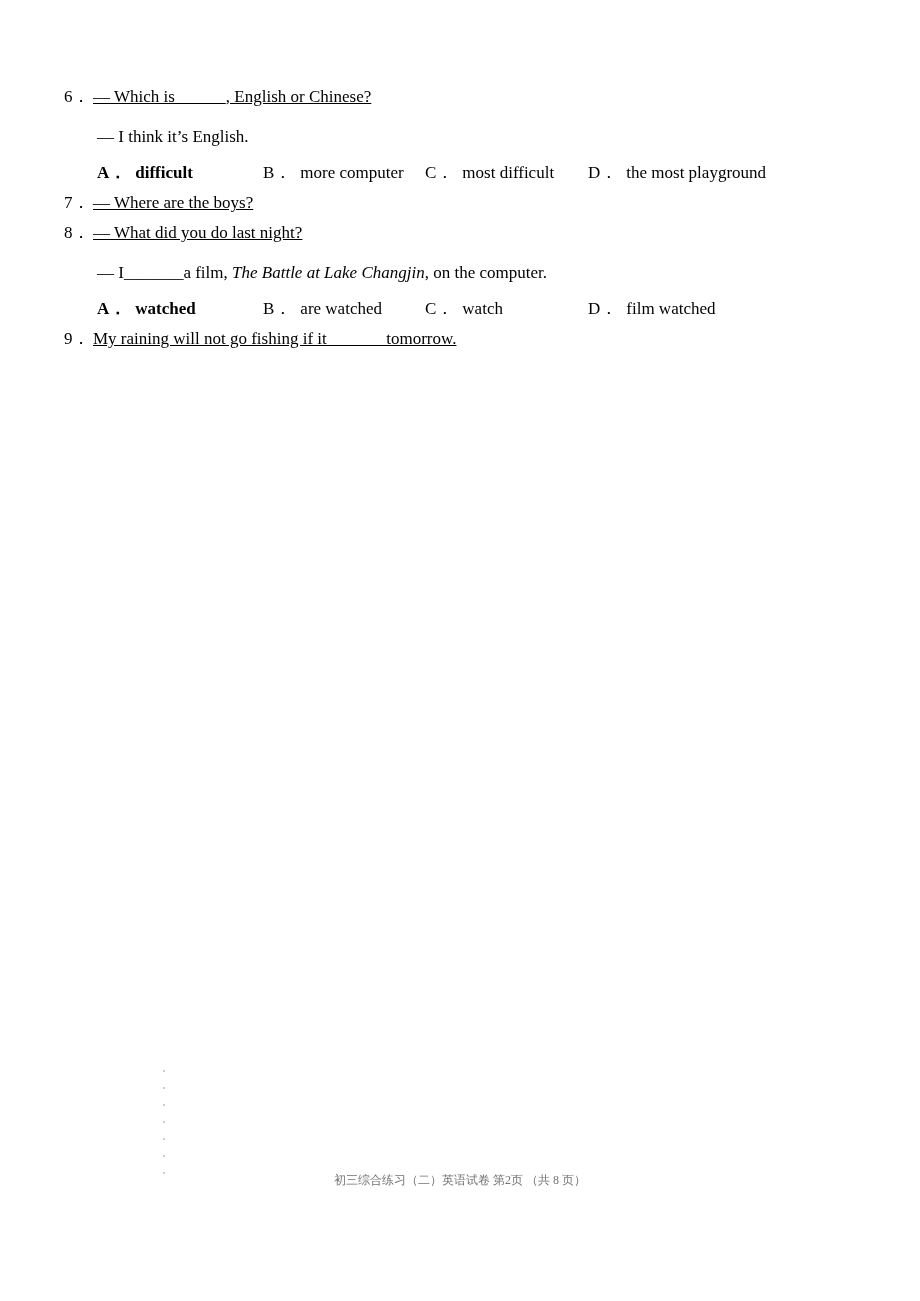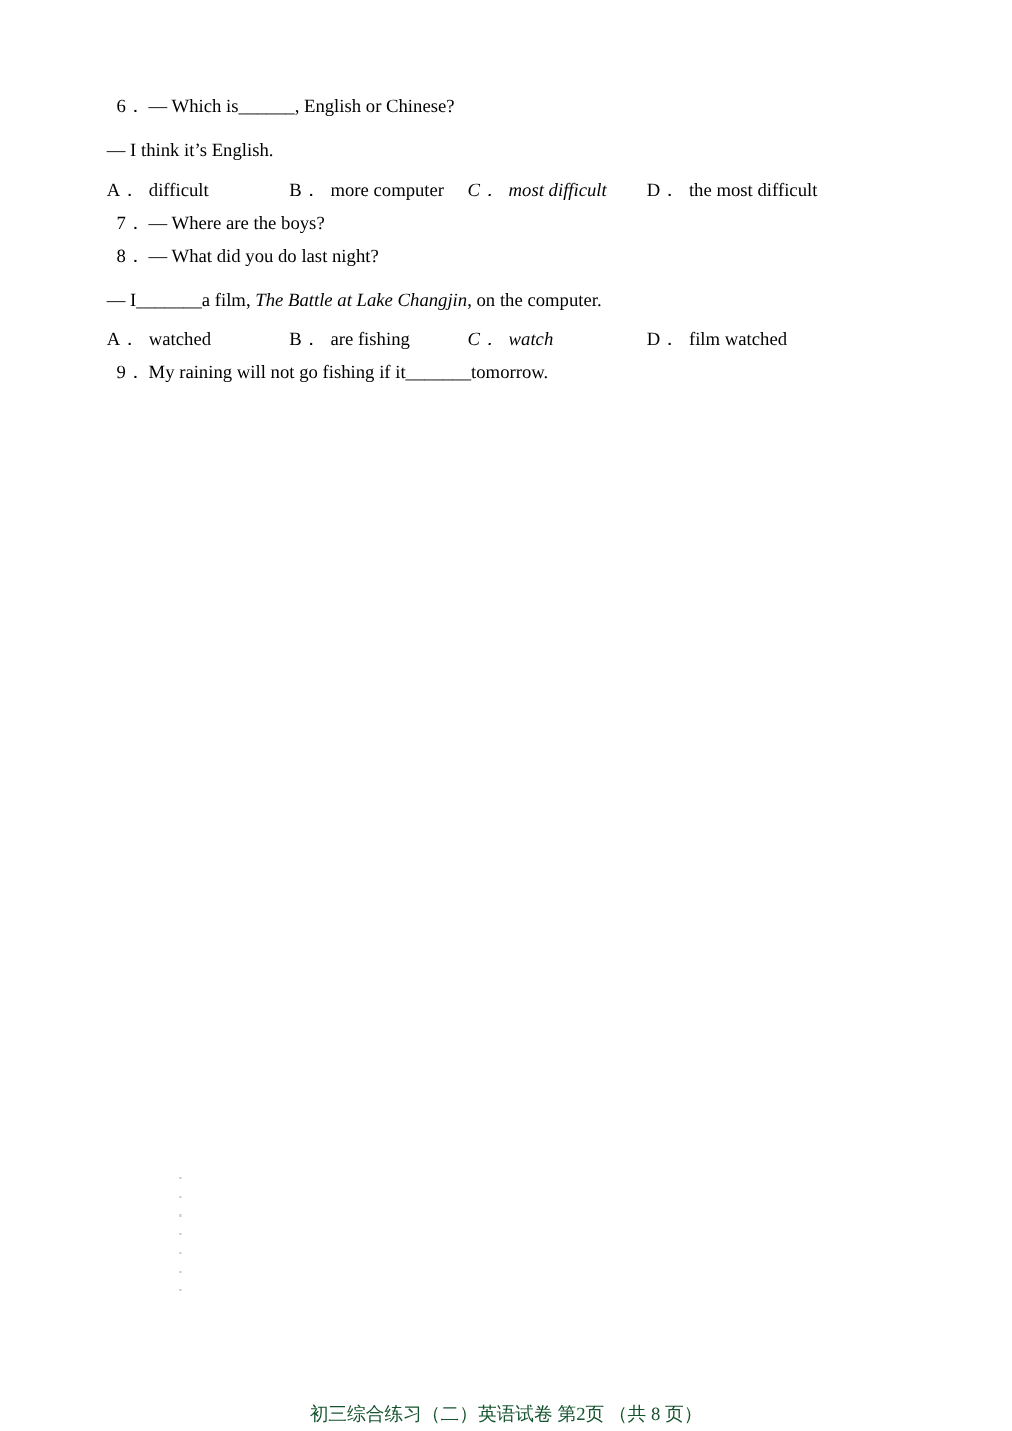--- a/index.html
+++ b/index.html
@@ -20,42 +20,42 @@
     position: absolute;
     top: 82px;
     left: 0;
     width: 920px;
   }
   .line {
     height: 30px;
     line-height: 30px;
     white-space: nowrap;
   }
-  .with-num { padding-left: 106px; }
+  .with-num { padding-left: 64px; text-decoration: underline; }
   .indent   { padding-left: 97px; }
   .gap-s    { margin-top: 10px; }  
   .gap-o    { margin-top: 6px; }   
   .qnum {
     display: inline-block;
     width: 29px;
   }
   .opt { display: inline-block; }
-  .opt-a { width: 166px; }
+  .opt-a { width: 166px; font-weight: bold; }
   .opt-b { width: 162px; }
-  .opt-c { width: 163px; font-style: italic; }
+  .opt-c { width: 163px; }
   .opt-label { margin-right: 9px; }
   .it { font-style: italic; }
   .footer {
     position: absolute;
-    top: 1274px;
+    top: 1172px;
     left: 0;
     width: 920px;
     text-align: center;
-    font-size: 17px;
-    color: #14532d;
+    font-size: 12px;
+    color: #737373;
   }
   .dots-artifact {
     position: absolute;
     left: 163px;
     top: 1070px;
     width: 2px;
     height: 114px;
     background: repeating-linear-gradient(to bottom, #b0b0b0 0 2px, transparent 2px 17px);
     opacity: 0.65;
   }
@@ -66,39 +66,39 @@
 <div class="content">
 
   <div>
     <div class="line with-num">
       <span class="qnum">6．</span><span>— Which is______, English or Chinese?</span>
     </div>
     <div class="line indent gap-s">
       <span>— I think it’s English.</span>
     </div>
     <div class="line indent options gap-o">
-      <span class="opt opt-a"><span class="opt-label">A．</span><span>difficult</span></span><span class="opt opt-b"><span class="opt-label">B．</span><span>more computer</span></span><span class="opt opt-c"><span class="opt-label">C．</span><span>most difficult</span></span><span class="opt opt-d"><span class="opt-label">D．</span><span>the most difficult</span></span>
+      <span class="opt opt-a"><span class="opt-label">A．</span><span>difficult</span></span><span class="opt opt-b"><span class="opt-label">B．</span><span>more computer</span></span><span class="opt opt-c"><span class="opt-label">C．</span><span>most difficult</span></span><span class="opt opt-d"><span class="opt-label">D．</span><span>the most playground</span></span>
     </div>
   </div>
 
   <div>
     <div class="line with-num">
       <span class="qnum">7．</span><span>— Where are the boys?</span>
     </div>
   </div>
 
   <div>
     <div class="line with-num">
       <span class="qnum">8．</span><span>— What did you do last night?</span>
     </div>
     <div class="line indent gap-s">
       <span>— I_______a film, </span><span class="it">The Battle at Lake Changjin</span><span>, on the computer.</span>
     </div>
     <div class="line indent options gap-o">
-      <span class="opt opt-a"><span class="opt-label">A．</span><span>watched</span></span><span class="opt opt-b"><span class="opt-label">B．</span><span>are fishing</span></span><span class="opt opt-c"><span class="opt-label">C．</span><span>watch</span></span><span class="opt opt-d"><span class="opt-label">D．</span><span>film watched</span></span>
+      <span class="opt opt-a"><span class="opt-label">A．</span><span>watched</span></span><span class="opt opt-b"><span class="opt-label">B．</span><span>are watched</span></span><span class="opt opt-c"><span class="opt-label">C．</span><span>watch</span></span><span class="opt opt-d"><span class="opt-label">D．</span><span>film watched</span></span>
     </div>
   </div>
 
   <div>
     <div class="line with-num">
       <span class="qnum">9．</span><span>My raining will not go fishing if it_______tomorrow.</span>
     </div>
   </div>
 
 </div>

